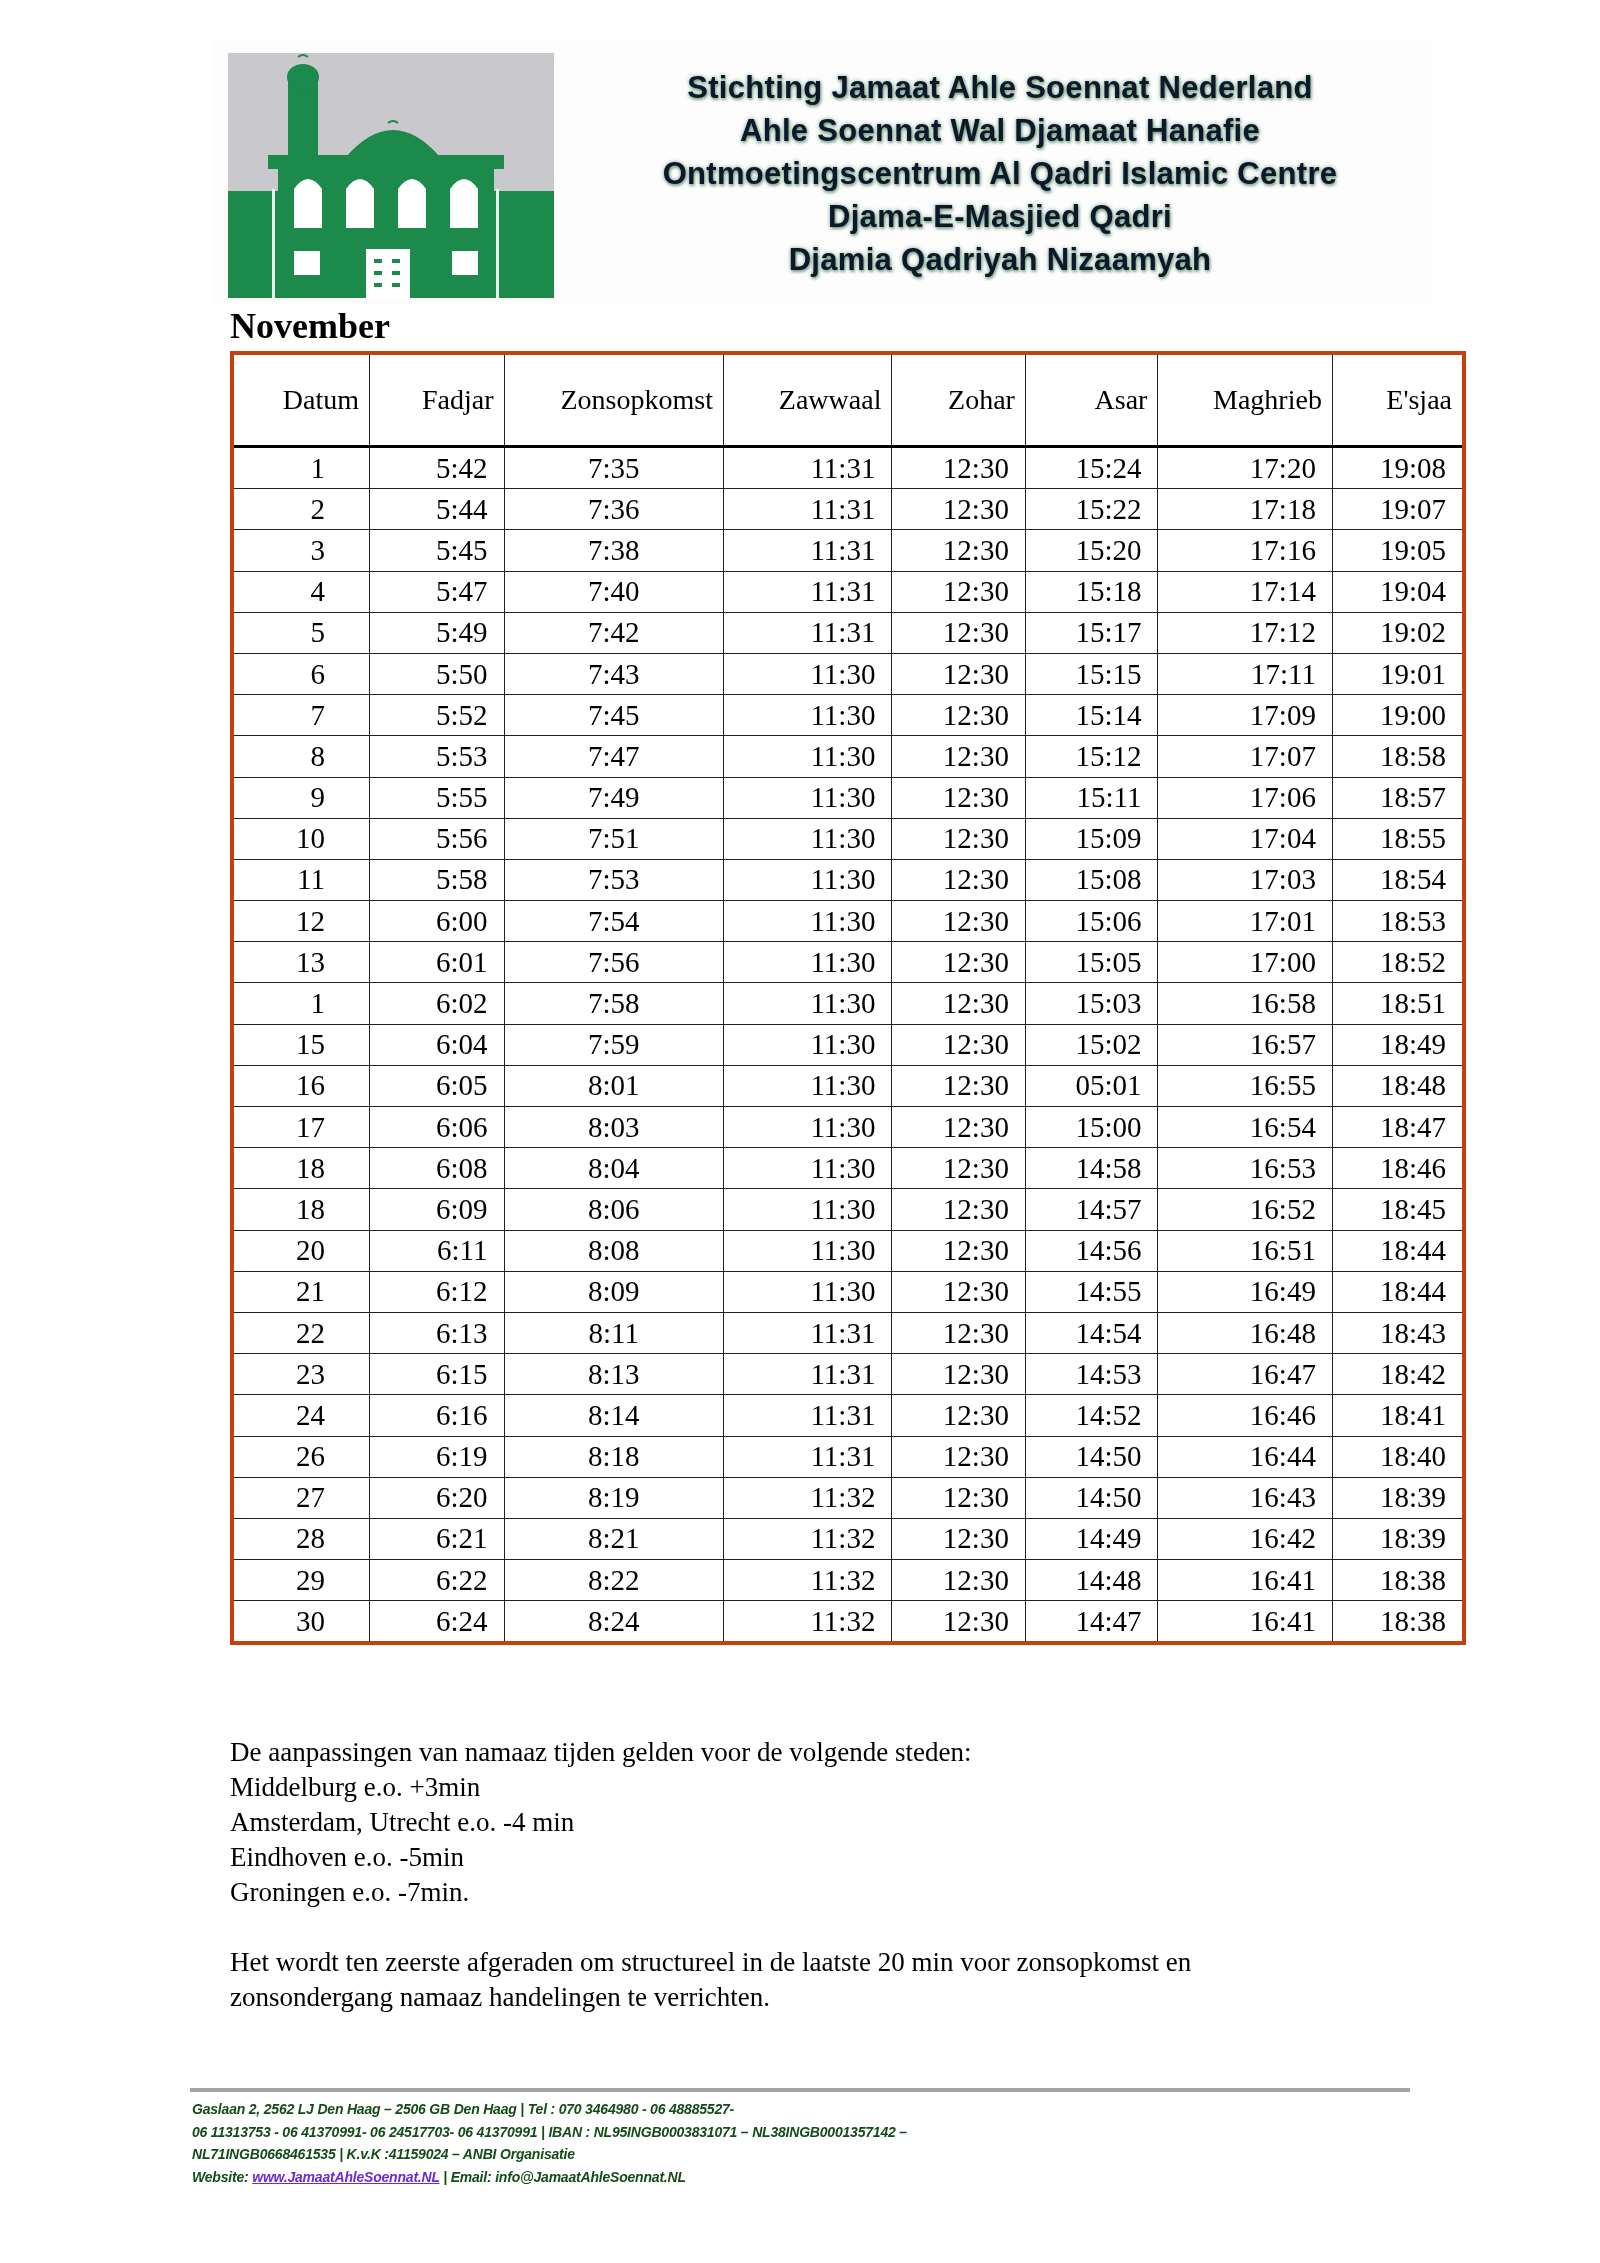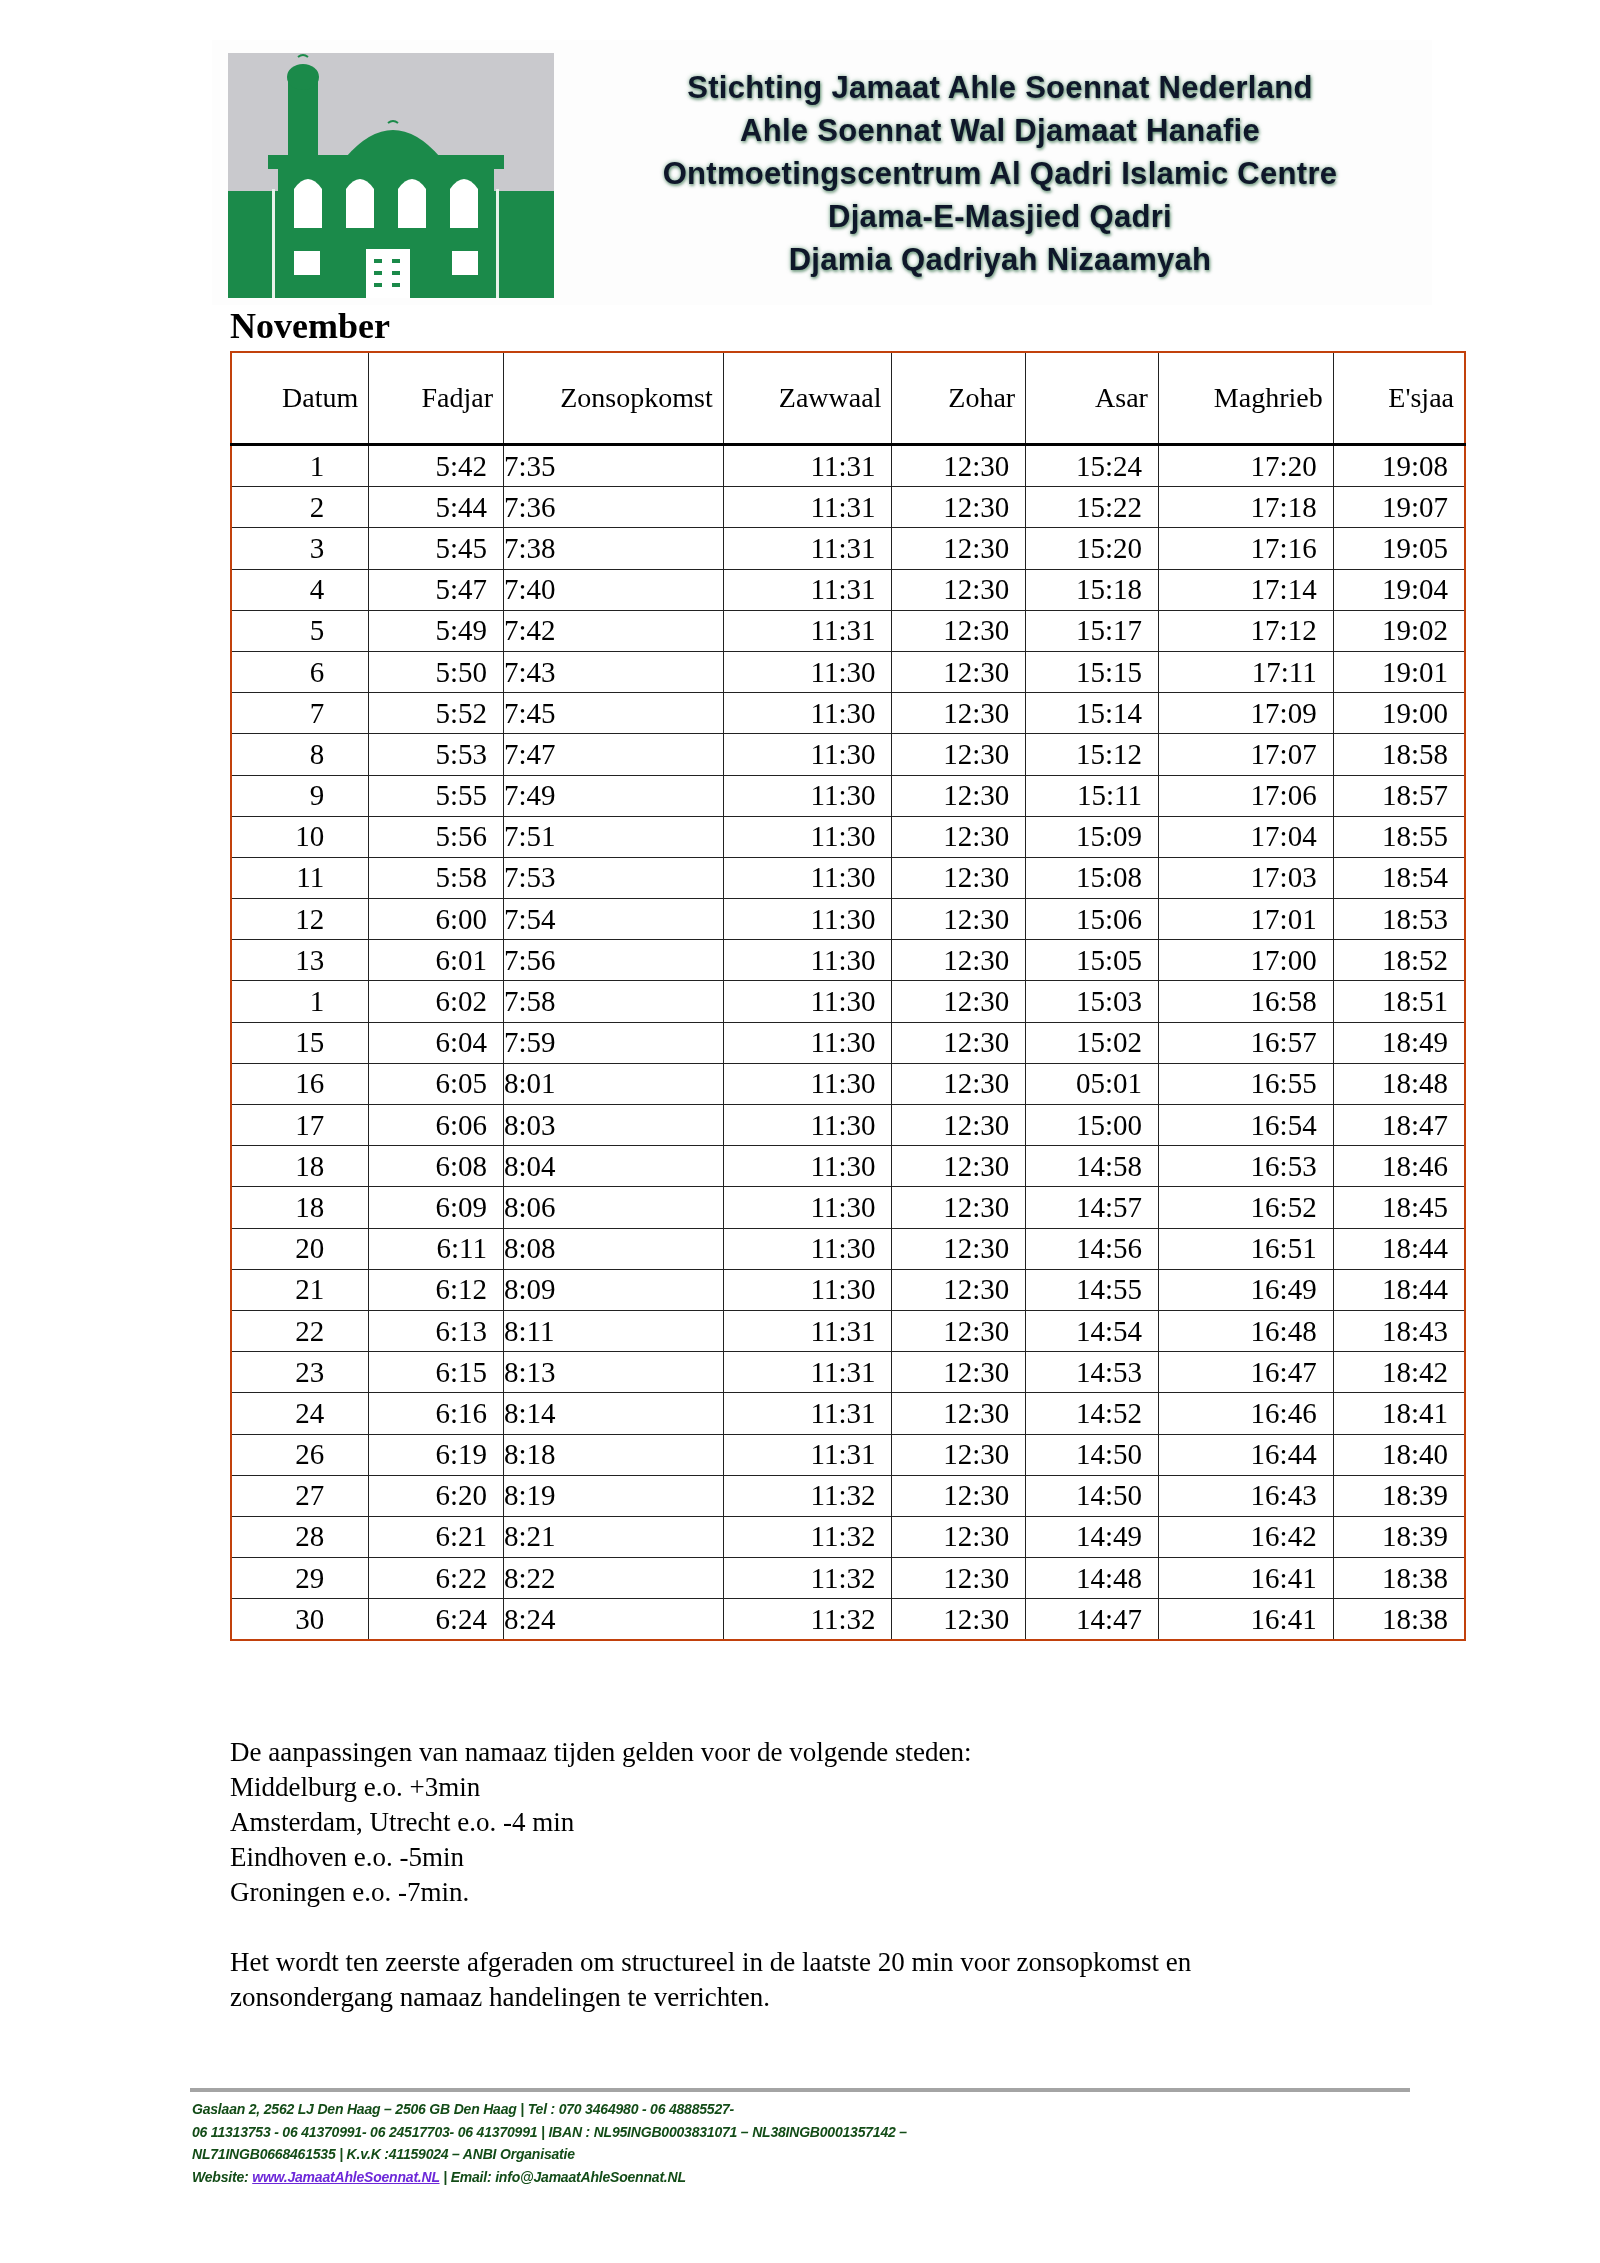--- a/index.html
+++ b/index.html
@@ -8,25 +8,25 @@
   
   .logo-wrap { position:absolute; left:212px; top:40px; width:1220px; height:265px; background:#fdfdfd; }
   .logo-mosque { position:absolute; left:228px; top:53px; width:326px; height:245px; }
   .logo-text { position:absolute; left:560px; top:66px; width:880px; text-align:center; }
   .logo-line { display:block; font-family:"Liberation Sans", sans-serif; font-weight:bold; font-size:31px; line-height:43px; color:#0f172a; text-shadow:0 0 4px rgba(30,110,60,0.55), 1px 2px 3px rgba(30,90,50,0.45); letter-spacing:0.3px; white-space:nowrap; }
 
   
   .month { position:absolute; left:230px; top:304px; font-family:"Liberation Serif", serif; font-weight:bold; font-size:36px; line-height:44px; }
 
   
-  table.times { position:absolute; left:230px; top:351px; width:1236px; border-collapse:collapse; border:2px solid #c2410c; }
+  table.times { position:absolute; left:230px; top:351px; width:1236px; border-collapse:collapse; border:4px solid #c2410c; }
   table.times th, table.times td { border:1.5px solid #222; font-family:"Liberation Serif", serif; font-weight:normal; padding:0; }
   table.times th { height:90px; font-size:28px; text-align:right; padding-right:10px; vertical-align:middle; border-bottom:3px solid #000; }
   table.times td { height:40.2px; font-size:29px; text-align:right; vertical-align:middle; padding-right:16px; }
-  table.times td.c-zon { text-align:left; padding-right:0; }
+  table.times td.c-zon { text-align:center; padding-right:0; }
   table.times td.c-datum { padding-right:44px; }
   .col-datum { width:138px; } .col-fadjar { width:135px; } .col-zon { width:220px; }
   .col-zaw { width:169px; } .col-zoh { width:134px; } .col-asar { width:133px; }
   .col-magh { width:175px; } .col-esj { width:132px; }
 
   
   .notes { position:absolute; left:230px; top:1735px; width:1200px; font-family:"Liberation Serif", serif; font-size:27px; line-height:35px; }
   .notes p { margin:0; }
   .notes .gap { height:35px; }
 

